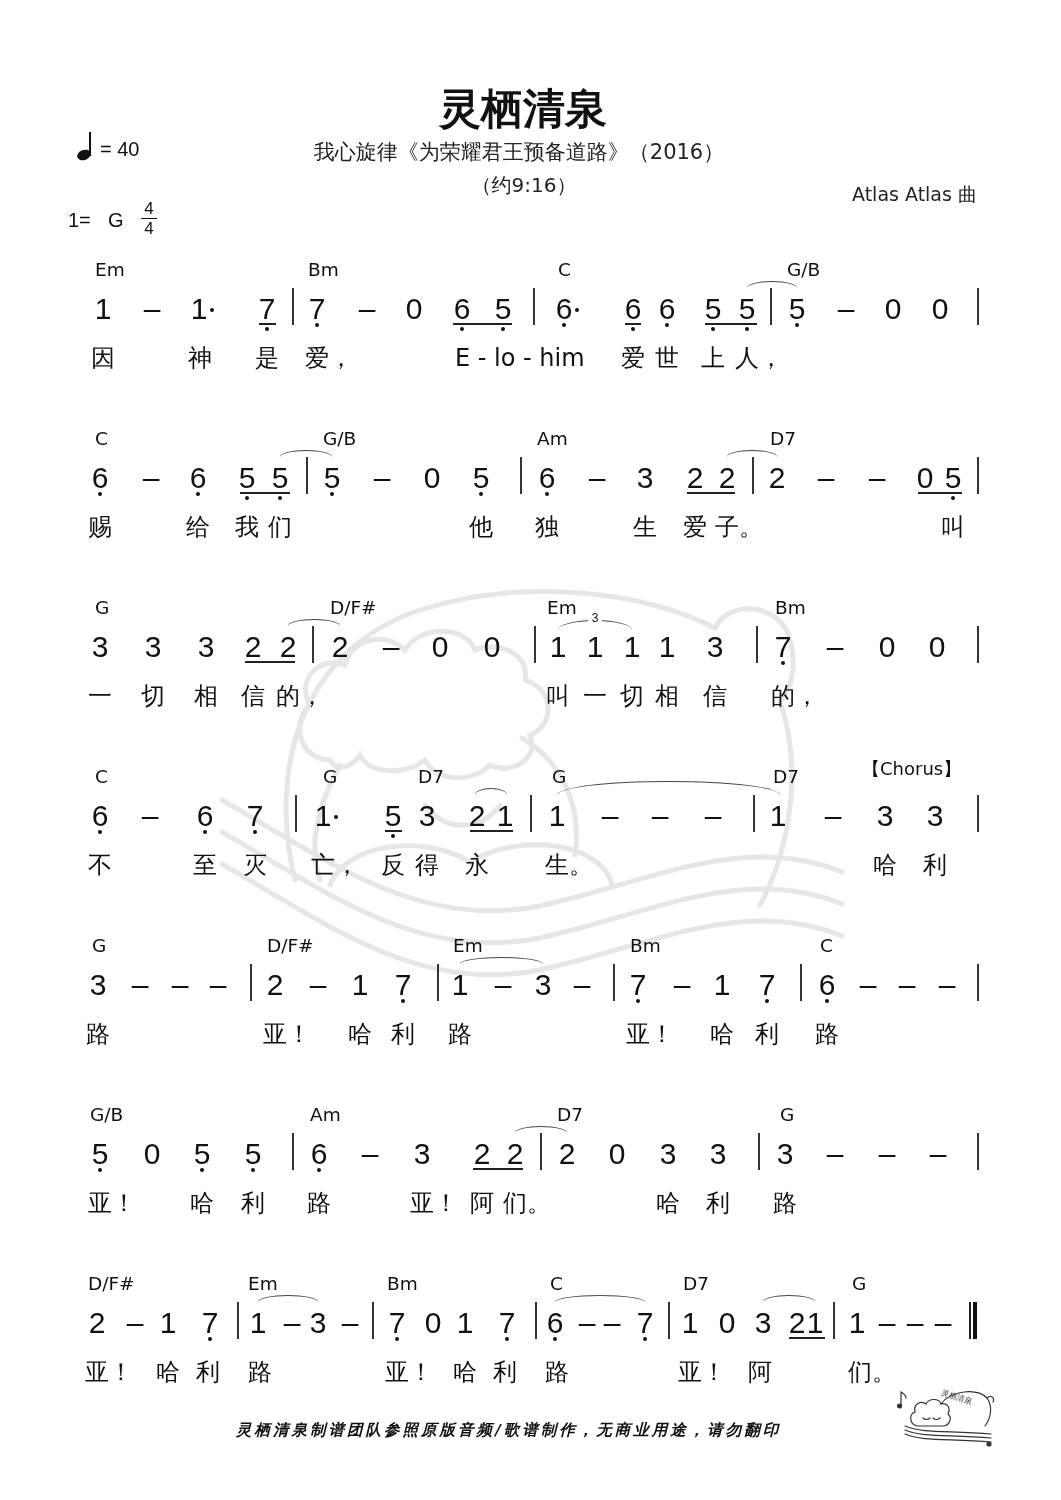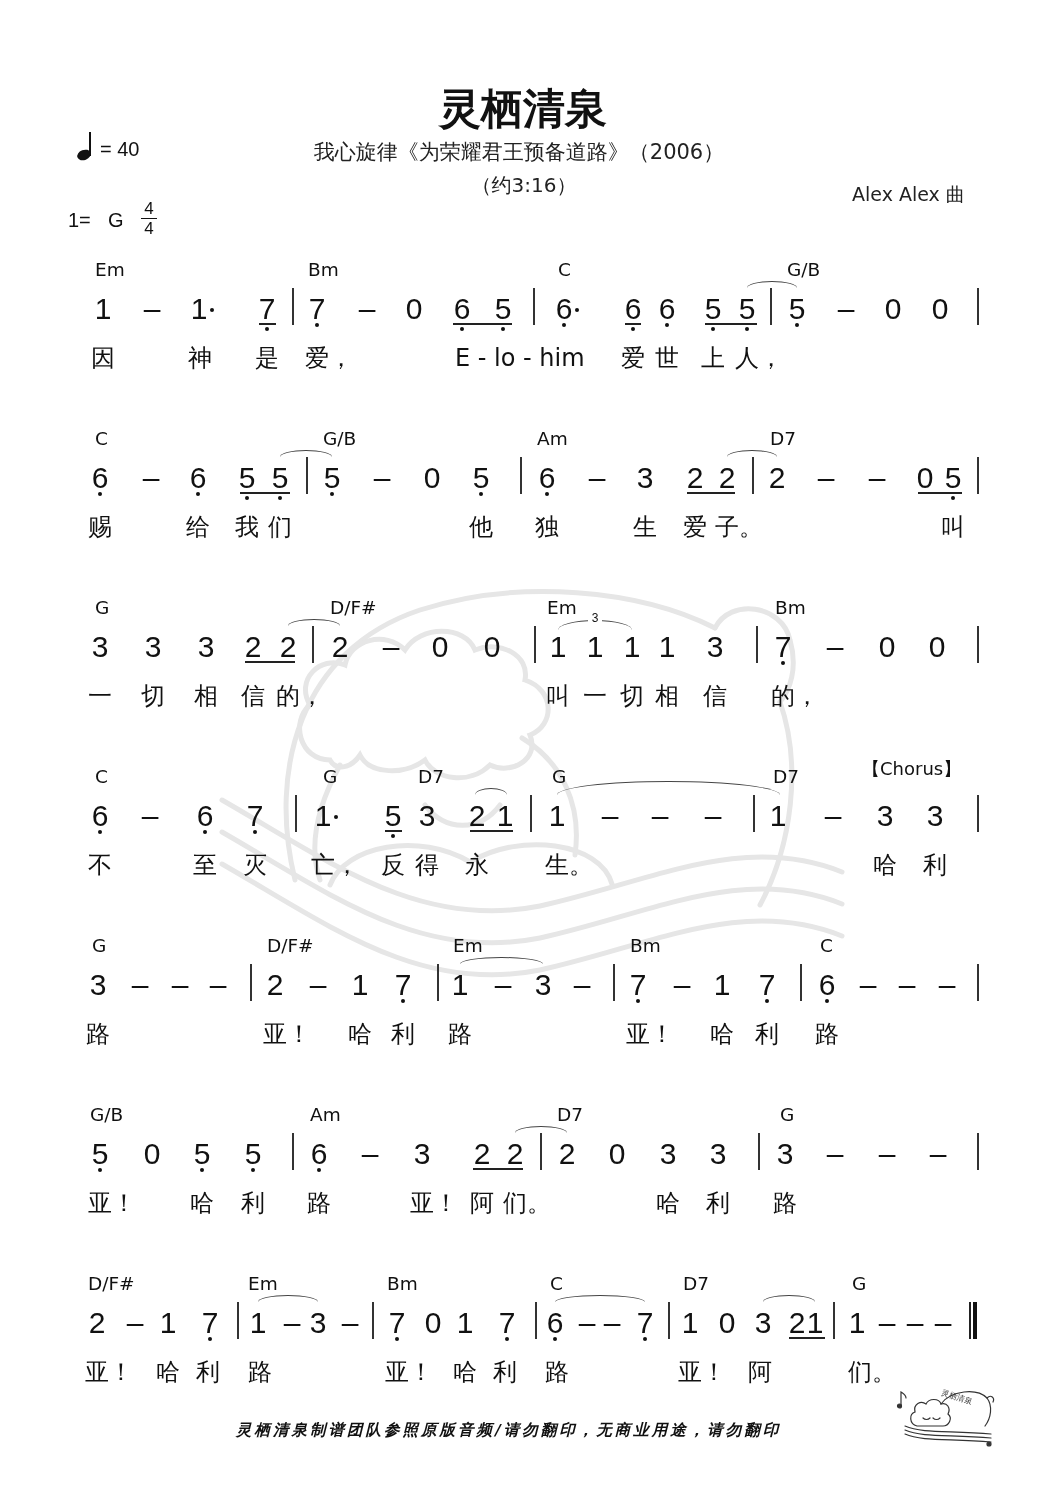--- a/index.html
+++ b/index.html
@@ -93,23 +93,23 @@
     <path d="M 522 738 C 562 762 582 805 575 855"></path>
     <path d="M 425 805 C 445 832 480 832 500 805"></path>
     <path d="M 330 885 C 345 845 420 832 470 862 C 520 832 600 842 612 884"></path>
     <path d="M 222 800 C 330 862 420 930 540 906 C 650 882 742 832 842 872"></path>
     <path d="M 222 832 C 330 894 420 962 540 938 C 650 914 742 864 842 904"></path>
     <path d="M 222 864 C 330 926 420 994 540 970 C 650 946 742 896 842 936"></path>
   </g>
 </svg>
 
 <div class="title">灵栖清泉</div>
-<div class="subtitle">我心旋律《为荣耀君王预备道路》（2006）</div>
-<div class="scripture">（约3:16）</div>
-<div class="composer">Alex Alex 曲</div>
+<div class="subtitle">我心旋律《为荣耀君王预备道路》（2016）</div>
+<div class="scripture">（约9:16）</div>
+<div class="composer">Atlas Atlas 曲</div>
 
 <div class="tempo">
   <div class="head"></div>
   <div class="stem"></div>
   <span class="eq">= 40</span>
 </div>
 
 <div class="keysig">
   <span class="k1">1=</span>
   <span class="k2">G</span>
@@ -462,21 +462,21 @@
       <div class="lyric" style="left: 385px;">亚！</div>
       <div class="lyric" style="left: 453px;">哈</div>
       <div class="lyric" style="left: 493px;">利</div>
       <div class="lyric" style="left: 545px;">路</div>
       <div class="lyric" style="left: 678px;">亚！</div>
       <div class="lyric" style="left: 748px;">阿</div>
       <div class="lyric" style="left: 848px;">们。</div>
     </div>
   </div>
 
-<div class="footer-notice">灵栖清泉制谱团队参照原版音频/请勿翻印，无商业用途，请勿翻印</div>
+<div class="footer-notice">灵栖清泉制谱团队参照原版音频/歌谱制作，无商业用途，请勿翻印</div>
 
 <div class="logo">
   <svg width="104" height="68" viewBox="0 0 104 68" xmlns="http://www.w3.org/2000/svg">
     <g fill="none" stroke="#333" stroke-width="1.2" stroke-linecap="round">
       <path d="M 8 22 L 8 8 C 11 10 13 11 13 14"></path>
       <circle cx="6.5" cy="22" r="2" fill="#333"></circle>
       <path d="M 24 42 C 16 40 16 30 22 28 C 20 20 28 16 33 20 C 36 14 46 14 48 20 C 54 18 58 24 55 30 C 60 34 56 42 50 42 Z"></path>
       <path d="M 30 34 C 32 36 35 36 37 34"></path>
       <path d="M 40 34 C 42 36 45 36 47 34"></path>
       <path d="M 48 20 C 58 6 84 4 94 14 C 100 22 98 34 92 42"></path>

